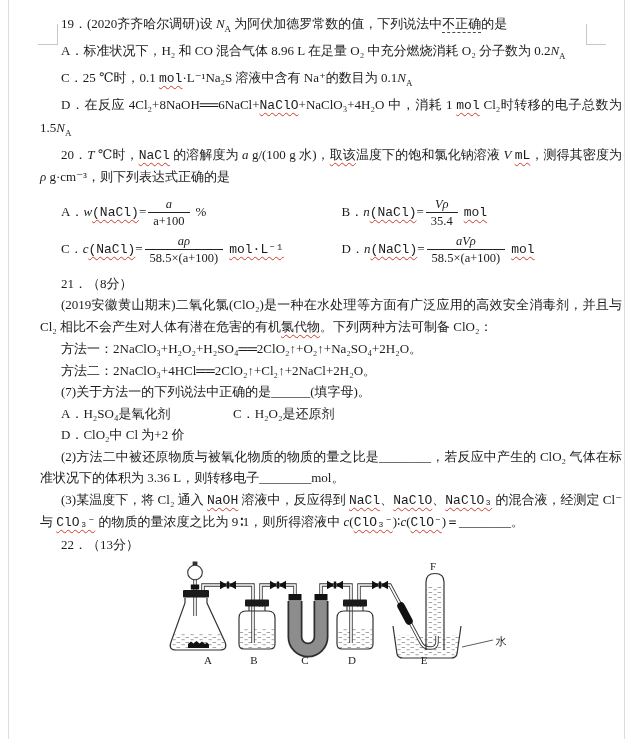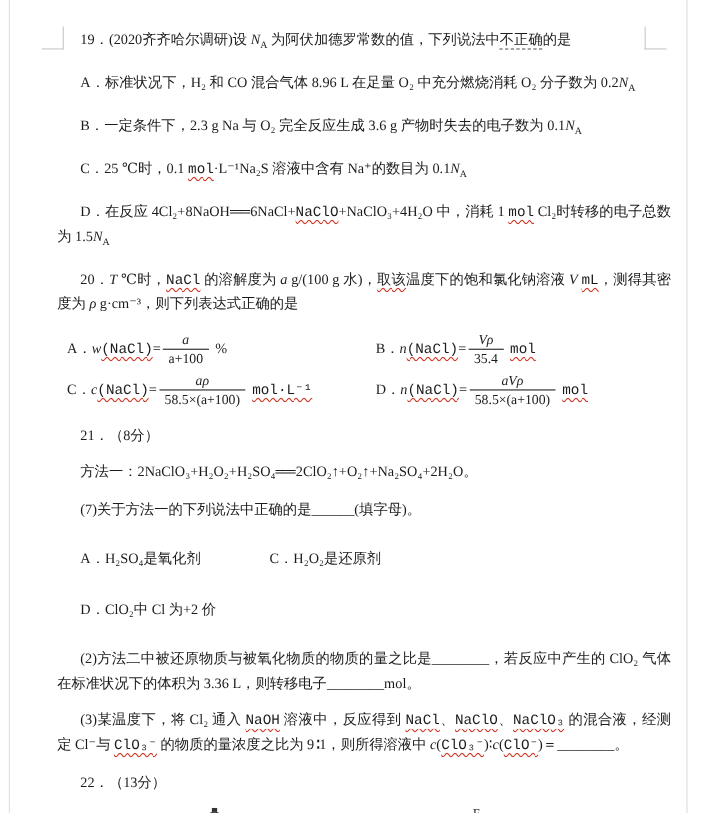--- a/index.html
+++ b/index.html
@@ -8,21 +8,21 @@
     font-family:"Liberation Serif","DejaVu Serif",serif;color:#1b1b1b;
   }
   .page{position:relative;width:640px;height:739px;background:#fff}
   .edge{position:absolute;top:0;bottom:0;width:1px;background:#dedede}
   .edge.l{left:8px}
   .edge.r{right:15px;background:#dcdcdc}
   .mark{position:absolute;top:24px;width:19px;height:20px}
   .mark.tl{left:38px;border-right:1.5px solid #c7c7c7;border-bottom:1.5px solid #c7c7c7}
   .mark.tr{right:34px;border-left:1.5px solid #c7c7c7;border-bottom:1.5px solid #c7c7c7}
   .content{position:absolute;left:40px;top:13px;width:582px;font-size:13px}
-  .ln{margin:12px;line-height:21.5px;text-align:justify}
+  .ln{margin:0;line-height:21.5px;text-align:justify}
   .ind{text-indent:21px}
   .it{font-style:italic}
   .sb{vertical-align:sub;font-size:9px}
   .sq{
     text-decoration-line:underline;text-decoration-style:wavy;
     text-decoration-color:#cf3a28;text-decoration-thickness:1px;
     text-underline-offset:3px;
     font-family:Liberation Mono, monospace;
   }
   .em{border-bottom:1.5px dashed #4a4a4a;padding-bottom:1px}
@@ -45,21 +45,20 @@
 
 <div class="page">
   <div class="mark tl"></div>
   <div class="mark tr"></div>
   <div class="edge l"></div>
   <div class="edge r"></div>
 
   <main class="content">
     <p class="ln ind"><span>19．(2020齐齐哈尔调研)设 </span><span class="it">N</span><span class="sb">A</span><span> 为阿伏加德罗常数的值，下列说法中</span><span class="em">不正确</span><span>的是</span></p>
     <p class="ln ind"><span>A．标准状况下，H₂ 和 CO 混合气体 8.96 L 在足量 O₂ 中充分燃烧消耗 O₂ 分子数为 0.2</span><span class="it">N</span><span class="sb">A</span></p>
-    <p class="ln ind"><span>B．一定条件下，2.3 g Na 与 O₂ 完全反应生成 3.6 g 产物时失去的电子数为 0.1</span><span class="it">N</span><span class="sb">A</span></p>
     <p class="ln ind"><span>C．25 ℃时，0.1 </span><span class="sq">mol</span><span>·L⁻¹Na₂S 溶液中含有 Na⁺的数目为 0.1</span><span class="it">N</span><span class="sb">A</span></p>
     <p class="ln ind"><span>D．在反应 4Cl₂+8NaOH══6NaCl+</span><span class="sq">NaClO</span><span>+NaClO₃+4H₂O 中，消耗 1 </span><span class="sq">mol</span><span> Cl₂时转移的电子总数为 1.5</span><span class="it">N</span><span class="sb">A</span></p>
     <p class="ln ind"><span>20．</span><span class="it">T</span><span> ℃时，</span><span class="sq">NaCl</span><span> 的溶解度为 </span><span class="it">a</span><span> g/(100 g 水)，</span><span class="sq">取该</span><span>温度下的饱和氯化钠溶液 </span><span class="it">V</span><span> </span><span class="sq">mL</span><span>，测得其密度为 </span><span class="it">ρ</span><span> g·cm⁻³，则下列表达式正确的是</span></p>
 
     <div class="q20grid">
       <div class="q20opt">
         <span>A．</span>
           <span class="fvar">w</span>
           <span class="sq">(NaCl)</span>
           <span>=</span>
@@ -98,21 +97,23 @@
           <span>=</span>
           <span class="frac">
             <span class="num">aVρ</span>
             <span class="den">58.5×(a+100)</span>
           </span>
           <span class="tail sq">mol</span>
       </div>
     </div>
 
     <p class="ln ind"><span>21．（8分）</span></p>
+    <p class="ln ind"><span>(2019安徽黄山期末)二氧化氯(ClO₂)是一种在水处理等方面有广泛应用的高效安全消毒剂，并且与 Cl₂ 相比不会产生对人体有潜在危害的有机</span><span class="sq">氯代物</span><span>。下列两种方法可制备 ClO₂：</span></p>
     <p class="ln ind"><span>方法一：2NaClO₃+H₂O₂+H₂SO₄══2ClO₂↑+O₂↑+Na₂SO₄+2H₂O。</span></p>
+    <p class="ln ind"><span>方法二：2NaClO₃+4HCl══2ClO₂↑+Cl₂↑+2NaCl+2H₂O。</span></p>
     <p class="ln ind"><span>(7)关于方法一的下列说法中正确的是______(填字母)。</span></p>
 
     <div class="q21grid">
       <p class="ln"><span>A．H₂SO₄是氧化剂</span></p>
       <p class="ln"><span>C．H₂O₂是还原剂</span></p>
       <p class="ln"><span>D．ClO₂中 Cl 为+2 价</span></p>
     </div>
 
     <p class="ln ind"><span>(2)方法二中被还原物质与被氧化物质的物质的量之比是________，若反应中产生的 ClO₂ 气体在标准状况下的体积为 3.36 L，则转移电子________mol。</span></p>
     <p class="ln ind"><span>(3)某温度下，将 Cl₂ 通入 </span><span class="sq">NaOH</span><span> 溶液中，反应得到 </span><span class="sq">NaCl</span><span>、</span><span class="sq">NaClO</span><span>、</span><span class="sq">NaClO₃</span><span> 的混合液，经测定 Cl⁻与 </span><span class="sq">ClO₃⁻</span><span> 的物质的量浓度之比为 9∶1，则所得溶液中 </span><span class="it">c</span><span>(</span><span class="sq">ClO₃⁻</span><span>)∶</span><span class="it">c</span><span>(</span><span class="sq">ClO⁻</span><span>)＝________。</span></p>

